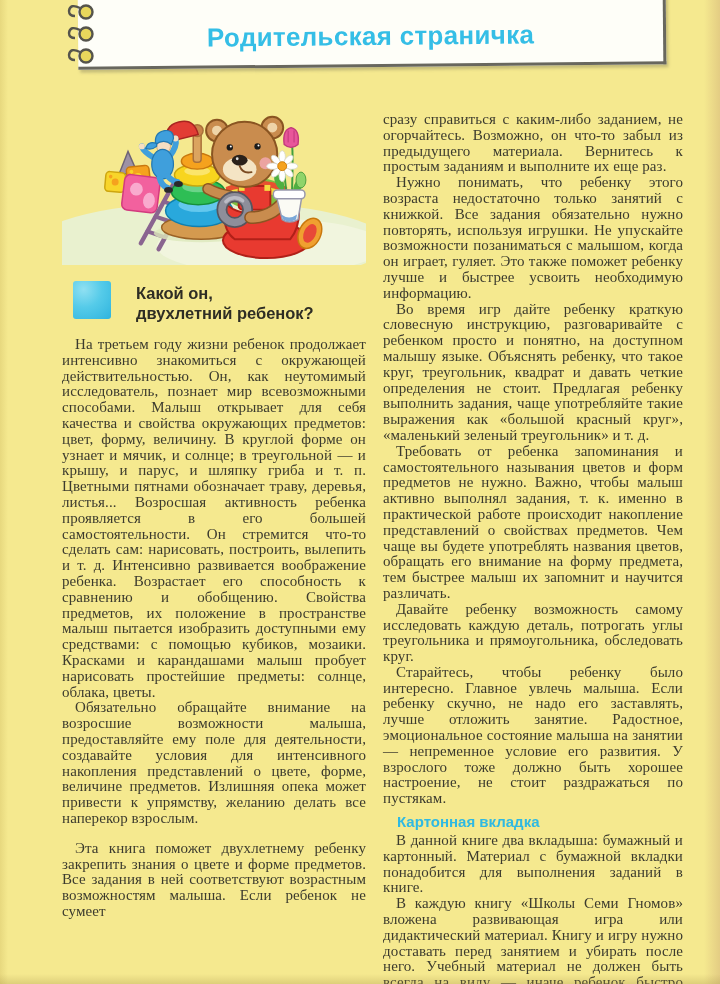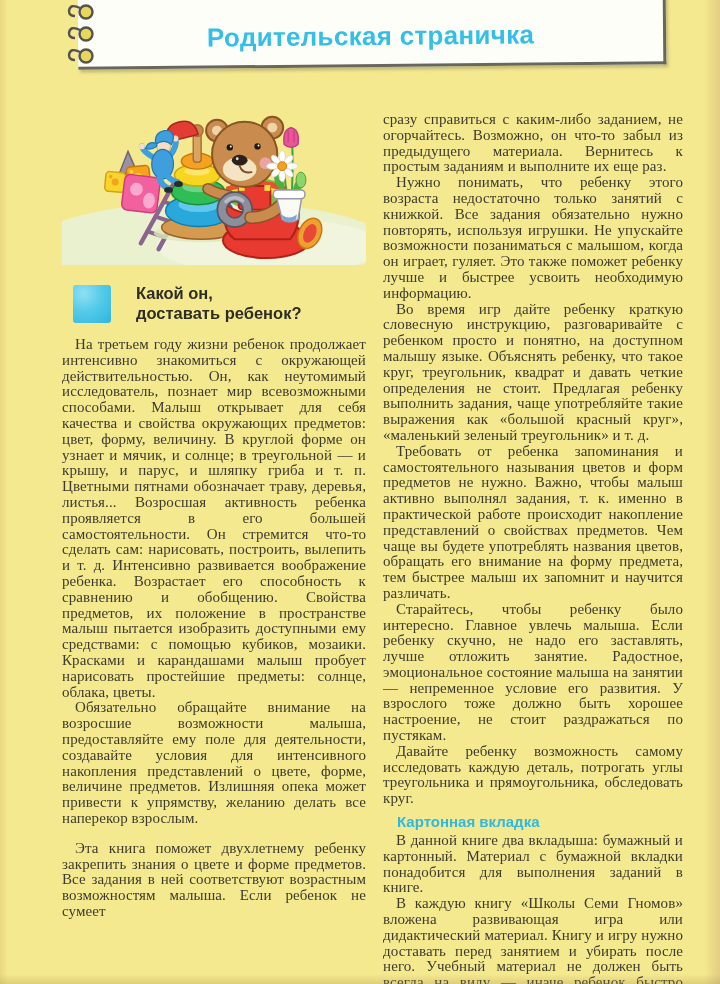--- a/index.html
+++ b/index.html
@@ -36,21 +36,21 @@
   
   .col-left{position:absolute;left:62px;top:95px;width:304px;}
   .col-right{position:absolute;left:383px;top:112px;width:300px;}
 
   .body-text{
     font-size:15px;line-height:15.8px;color:#3C3B2E;
     text-align:justify;margin:0;text-indent:13px;letter-spacing:.1px;
   }
   .noindent{text-indent:0;}
 
-  .section-head{display:flex;align-items:flex-end;margin-top:16px;}
+  .section-head{display:flex;align-items:flex-start;margin-top:16px;}
   .section-head .sq{
     flex:0 0 auto;width:38px;height:38px;margin-left:11px;border-radius:3px;
     background:radial-gradient(circle at 28% 22%, #90E0F2 0%, #55CBE9 45%, #2FB4DE 100%);
   }
   .section-head .ht{
     margin-left:25px;font-family:"Liberation Sans",sans-serif;font-weight:700;
     font-size:16.5px;line-height:20px;color:#2E2D24;padding-top:2px;
   }
   .illu{display:block;}
   .p-after-head{margin-top:14px;}
@@ -215,36 +215,36 @@
         <path d="M216 102 L242 102 L238 126 Q229 131 222 126 Z" fill="#FBFBF4" stroke="#9898AC" stroke-width="1.5"></path>
         <path d="M221 121 Q229 127 237 121 L236 126 Q229 130 223 126 Z" fill="#7AA8D8"></path>
         <rect x="213" y="96" width="32" height="9" rx="4" fill="#FFFFFF" stroke="#9898AC" stroke-width="1.5"></rect>
       </g>
     </svg>
 
     <div class="section-head">
       <div class="sq"></div>
       <div class="ht">
         <div>Какой он,</div>
-        <div>доставать ребенок?</div>
+        <div>двухлетний ребенок?</div>
       </div>
     </div>
     <p class="body-text p-after-head">На третьем году жизни ребенок продолжает интенсивно знакомиться с окружающей действительностью. Он, как неутомимый исследователь, познает мир всевозможными способами. Малыш открывает для себя качества и свойства окружающих предметов: цвет, форму, величину. В круглой форме он узнает и мячик, и солнце; в треугольной — и крышу, и парус, и шляпку гриба и т. п. Цветными пятнами обозначает траву, деревья, листья... Возросшая активность ребенка проявляется в его большей самостоятельности. Он стремится что-то сделать сам: нарисовать, построить, вылепить и т. д. Интенсивно развивается воображение ребенка. Возрастает его способность к сравнению и обобщению. Свойства предметов, их положение в пространстве малыш пытается изобразить доступными ему средствами: с помощью кубиков, мозаики. Красками и карандашами малыш пробует нарисовать простейшие предметы: солнце, облака, цветы.</p>
     <p class="body-text">Обязательно обращайте внимание на возросшие возможности малыша, предоставляйте ему поле для деятельности, создавайте условия для интенсивного накопления представлений о цвете, форме, величине предметов. Излишняя опека может привести к упрямству, желанию делать все наперекор взрослым.</p>
 
     <p class="body-text p-after-head">Эта книга поможет двухлетнему ребенку закрепить знания о цвете и форме предметов. Все задания в ней соответствуют возрастным возможностям малыша. Если ребенок не сумеет</p>
   </div>
 
   <div class="col-right">
     <p class="body-text noindent">сразу справиться с каким-либо заданием, не огорчайтесь. Возможно, он что-то забыл из предыдущего материала. Вернитесь к простым заданиям и выполните их еще раз.</p>
     <p class="body-text">Нужно понимать, что ребенку этого возраста недостаточно только занятий с книжкой. Все задания обязательно нужно повторять, используя игрушки. Не упускайте возможности позаниматься с малышом, когда он играет, гуляет. Это также поможет ребенку лучше и быстрее усвоить необходимую информацию.</p>
     <p class="body-text">Во время игр дайте ребенку краткую словесную инструкцию, разговаривайте с ребенком просто и понятно, на доступном малышу языке. Объяснять ребенку, что такое круг, треугольник, квадрат и давать четкие определения не стоит. Предлагая ребенку выполнить задания, чаще употребляйте такие выражения как «большой красный круг», «маленький зеленый треугольник» и т. д.</p>
     <p class="body-text">Требовать от ребенка запоминания и самостоятельного называния цветов и форм предметов не нужно. Важно, чтобы малыш активно выполнял задания, т. к. именно в практической работе происходит накопление представлений о свойствах предметов. Чем чаще вы будете употреблять названия цветов, обращать его внимание на форму предмета, тем быстрее малыш их запомнит и научится различать.</p>
+    <p class="body-text">Давайте ребенку возможность самому исследовать каждую деталь, потрогать углы треугольника и прямоугольника, обследовать круг.</p>
     <p class="body-text">Старайтесь, чтобы ребенку было интересно. Главное увлечь малыша. Если ребенку скучно, не надо его заставлять, лучше отложить занятие. Радостное, эмоциональное состояние малыша на занятии — непременное условие его развития. У взрослого тоже должно быть хорошее настроение, не стоит раздражаться по пустякам.</p>
-    <p class="body-text">Давайте ребенку возможность самому исследовать каждую деталь, потрогать углы треугольника и прямоугольника, обследовать круг.</p>
 
     <div class="insert-head">Картонная вкладка</div>
     <p class="body-text">В данной книге два вкладыша: бумажный и картонный. Материал с бумажной вкладки понадобится для выполнения заданий в книге.</p>
     <p class="body-text">В каждую книгу «Школы Семи Гномов» вложена развивающая игра или дидактический материал. Книгу и игру нужно доставать перед занятием и убирать после него. Учебный материал не должен быть всегда на виду — иначе ребенок быстро потеряет к нему интерес.</p>
 
     <div class="footer-note">
       <svg width="28" height="22" viewBox="0 0 28 22">
         <polygon points="0,1 27,10.5 0,21" fill="#EE4355"></polygon>
       </svg>
       <span class="txt">Продолжение на 3-й стр. обложки</span>

